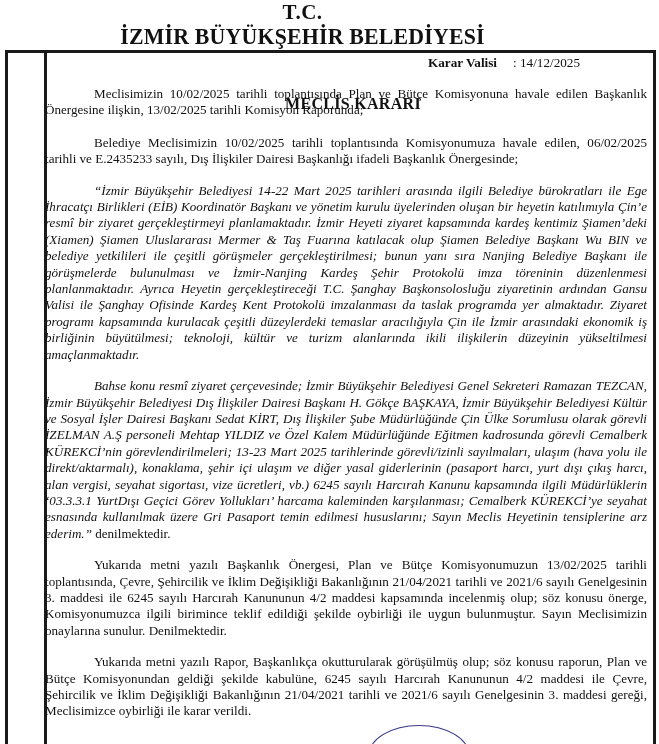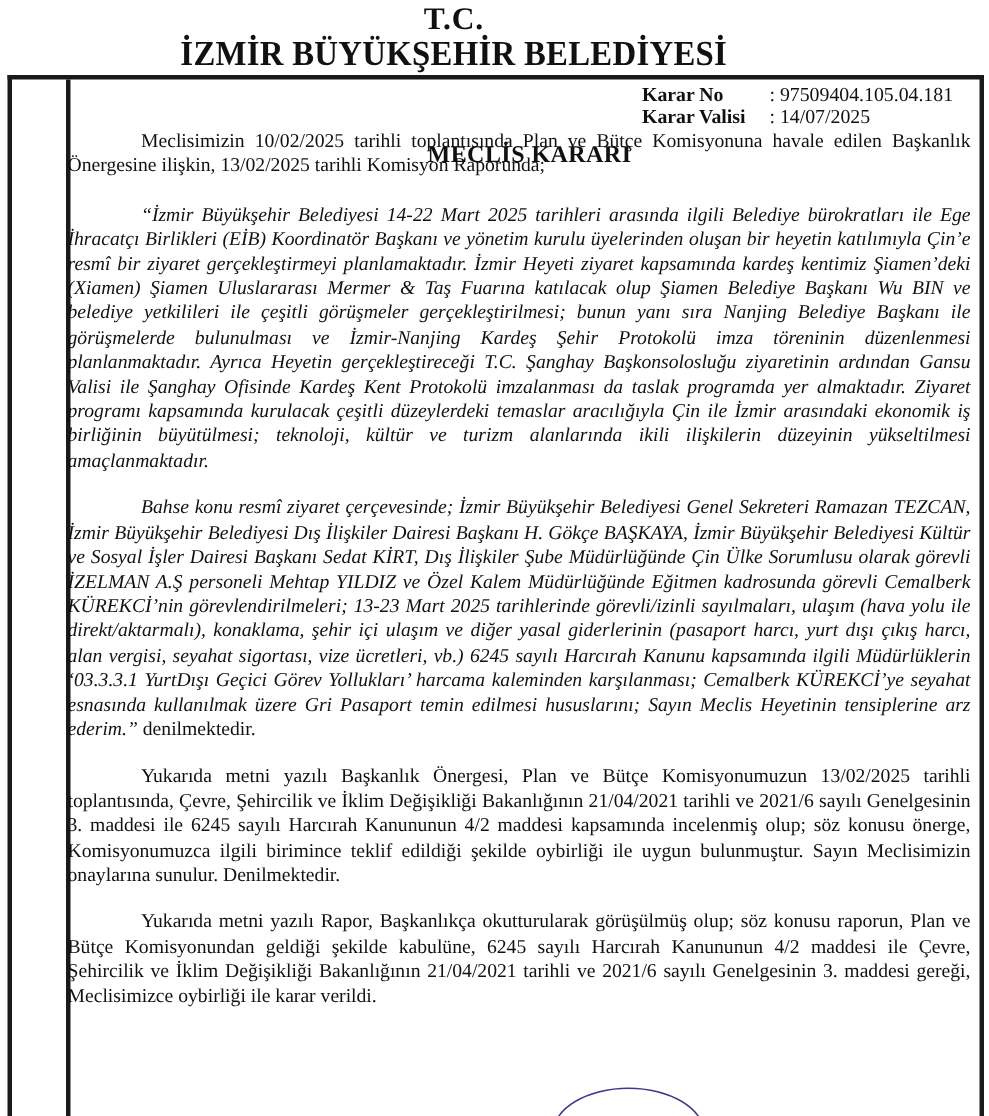--- a/index.html
+++ b/index.html
@@ -54,33 +54,30 @@
 <div class="header">
   <div class="tc">T.C.</div>
   <div class="inst">İZMİR BÜYÜKŞEHİR BELEDİYESİ</div>
 </div>
 
 <div class="frame">
   <div class="inner-line"></div>
 
   <div class="meta">
     <div class="meta-row">
-      <span class="meta-label">Karar No</span>
-      <span class="meta-value">: 97509404.105.04.181</span>
-    </div>
-    <div class="meta-row">
       <span class="meta-label">Karar Valisi</span>
-      <span class="meta-value">: 14/07/2025</span>
+      <span class="meta-value">: 14/12/2025</span>
     </div>
   </div>
 
   <div class="title">MECLİS KARARI</div>
 </div>
 
 <div class="content">
   <p class="p1">Meclisimizin 10/02/2025 tarihli toplantısında Plan ve Bütçe Komisyonuna havale edilen Başkanlık Önergesine ilişkin, 13/02/2025 tarihli Komisyon Raporunda;</p>
+  <p>Belediye Meclisimizin 10/02/2025 tarihli toplantısında Komisyonumuza havale edilen, 06/02/2025 tarihli ve E.2435233 sayılı, Dış İlişkiler Dairesi Başkanlığı ifadeli Başkanlık Önergesinde;</p>
   <p class="italic">“İzmir Büyükşehir Belediyesi 14-22 Mart 2025 tarihleri arasında ilgili Belediye bürokratları ile Ege İhracatçı Birlikleri (EİB) Koordinatör Başkanı ve yönetim kurulu üyelerinden oluşan bir heyetin katılımıyla Çin’e resmî bir ziyaret gerçekleştirmeyi planlamaktadır. İzmir Heyeti ziyaret kapsamında kardeş kentimiz Şiamen’deki (Xiamen) Şiamen Uluslararası Mermer &amp; Taş Fuarına katılacak olup Şiamen Belediye Başkanı Wu BIN ve belediye yetkilileri ile çeşitli görüşmeler gerçekleştirilmesi; bunun yanı sıra Nanjing Belediye Başkanı ile görüşmelerde bulunulması ve İzmir-Nanjing Kardeş Şehir Protokolü imza töreninin düzenlenmesi planlanmaktadır. Ayrıca Heyetin gerçekleştireceği T.C. Şanghay Başkonsolosluğu ziyaretinin ardından Gansu Valisi ile Şanghay Ofisinde Kardeş Kent Protokolü imzalanması da taslak programda yer almaktadır. Ziyaret programı kapsamında kurulacak çeşitli düzeylerdeki temaslar aracılığıyla Çin ile İzmir arasındaki ekonomik iş birliğinin büyütülmesi; teknoloji, kültür ve turizm alanlarında ikili ilişkilerin düzeyinin yükseltilmesi amaçlanmaktadır.</p>
   <p class="italic"><span>Bahse konu resmî ziyaret çerçevesinde; İzmir Büyükşehir Belediyesi Genel Sekreteri Ramazan TEZCAN, İzmir Büyükşehir Belediyesi Dış İlişkiler Dairesi Başkanı H. Gökçe BAŞKAYA, İzmir Büyükşehir Belediyesi Kültür ve Sosyal İşler Dairesi Başkanı Sedat KİRT, Dış İlişkiler Şube Müdürlüğünde Çin Ülke Sorumlusu olarak görevli İZELMAN A.Ş personeli Mehtap YILDIZ ve Özel Kalem Müdürlüğünde Eğitmen kadrosunda görevli Cemalberk KÜREKCİ’nin görevlendirilmeleri; 13-23 Mart 2025 tarihlerinde görevli/izinli sayılmaları, ulaşım (hava yolu ile direkt/aktarmalı), konaklama, şehir içi ulaşım ve diğer yasal giderlerinin (pasaport harcı, yurt dışı çıkış harcı, alan vergisi, seyahat sigortası, vize ücretleri, vb.) 6245 sayılı Harcırah Kanunu kapsamında ilgili Müdürlüklerin ‘03.3.3.1 YurtDışı Geçici Görev Yollukları’ harcama kaleminden karşılanması; Cemalberk KÜREKCİ’ye seyahat esnasında kullanılmak üzere Gri Pasaport temin edilmesi hususlarını; Sayın Meclis Heyetinin tensiplerine arz ederim.”</span><span class="normal"> denilmektedir.</span></p>
   <p>Yukarıda metni yazılı Başkanlık Önergesi, Plan ve Bütçe Komisyonumuzun 13/02/2025 tarihli toplantısında, Çevre, Şehircilik ve İklim Değişikliği Bakanlığının 21/04/2021 tarihli ve 2021/6 sayılı Genelgesinin 3. maddesi ile 6245 sayılı Harcırah Kanununun 4/2 maddesi kapsamında incelenmiş olup; söz konusu önerge, Komisyonumuzca ilgili birimince teklif edildiği şekilde oybirliği ile uygun bulunmuştur. Sayın Meclisimizin onaylarına sunulur. Denilmektedir.</p>
   <p>Yukarıda metni yazılı Rapor, Başkanlıkça okutturularak görüşülmüş olup; söz konusu raporun, Plan ve Bütçe Komisyonundan geldiği şekilde kabulüne, 6245 sayılı Harcırah Kanununun 4/2 maddesi ile Çevre, Şehircilik ve İklim Değişikliği Bakanlığının 21/04/2021 tarihli ve 2021/6 sayılı Genelgesinin 3. maddesi gereği, Meclisimizce oybirliği ile karar verildi.</p>
 </div>
 
 <div class="stamp"></div>
 
 </body></html>

